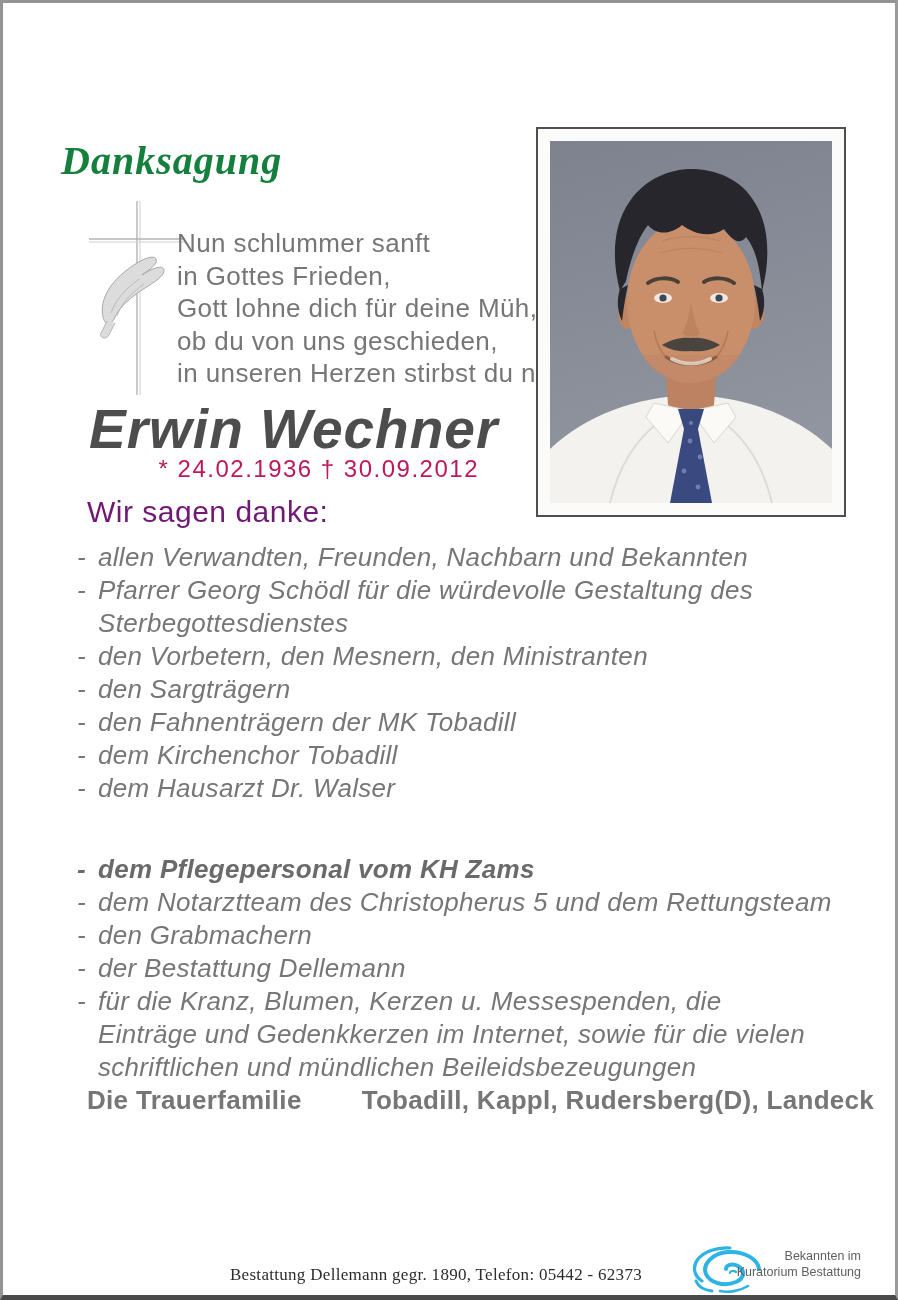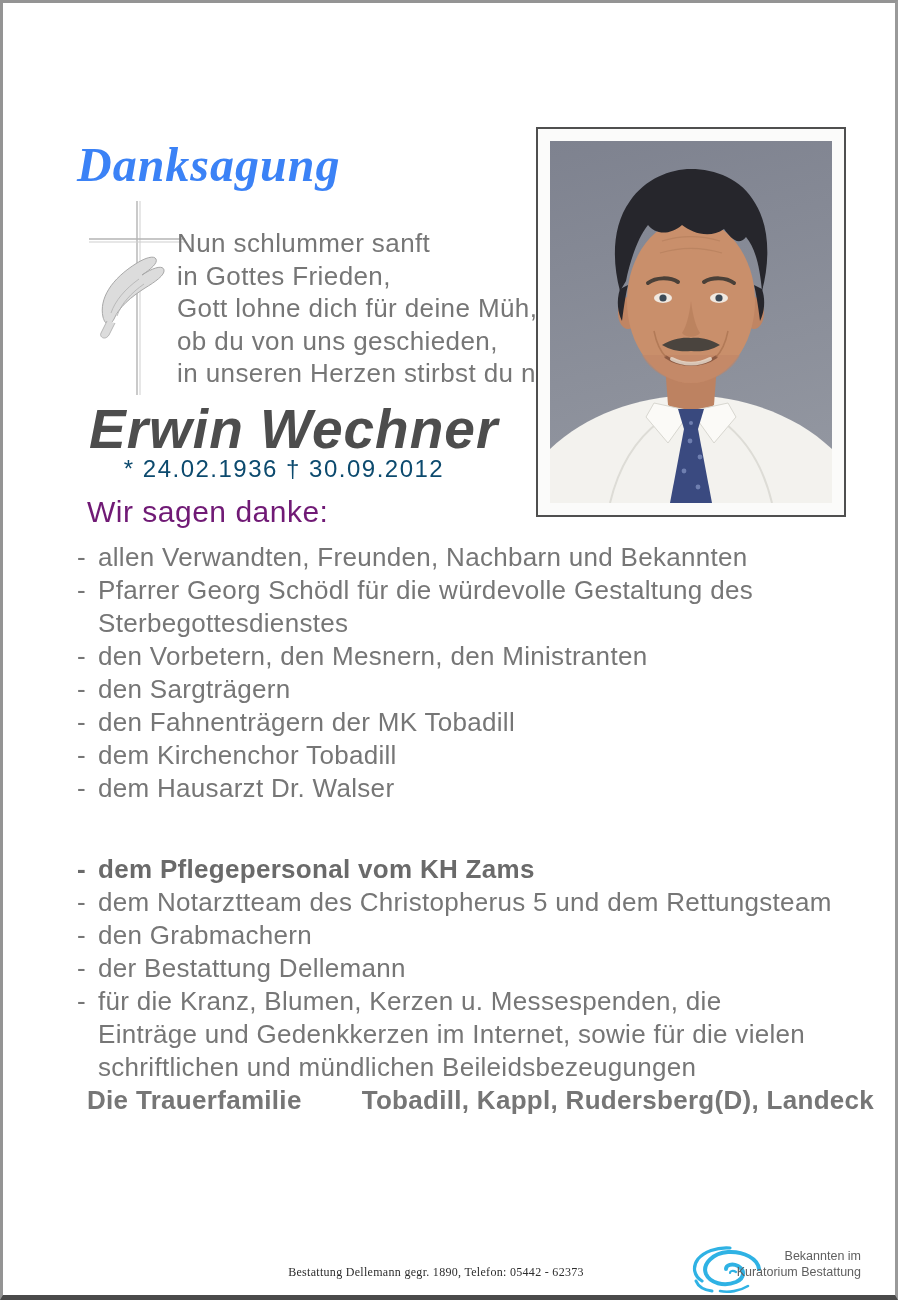--- a/index.html
+++ b/index.html
@@ -9,24 +9,24 @@
     box-sizing:border-box;
     background:#ffffff;
     border-top:3px solid #949494;
     border-left:3px solid #949494;
     border-right:3px solid #9a9a9a;
     border-bottom:5px solid #4a4a4a;
     overflow:hidden;
     font-family:"Liberation Sans", sans-serif;
   }
   .title{
-    position:absolute;left:74px;top:134px;
+    position:absolute;left:58px;top:134px;
     font-family:"Liberation Serif", serif;
     font-style:italic;font-weight:700;
-    font-size:48px;color:#3b82f6;
+    font-size:40px;color:#15803d;
     letter-spacing:1px;
   }
   .cross-wrap{position:absolute;left:78px;top:192px;width:110px;height:205px;}
   .poem{
     position:absolute;left:174px;top:224px;
     font-size:26px;line-height:32.5px;
     font-weight:300;color:#767676;letter-spacing:0.4px;
   }
   .poem div{white-space:nowrap;}
   .photo-frame{
@@ -40,49 +40,49 @@
   .photo-inner{width:100%;height:100%;overflow:hidden;background:#868a95;}
   .name{
     position:absolute;left:86px;top:394px;width:390px;
     font-family:Liberation Sans, sans-serif;
     font-style:italic;font-weight:700;
     font-size:55px;color:#4d4d4d;
     letter-spacing:1px;white-space:nowrap;
   }
   .dates{
     position:absolute;left:86px;top:452px;width:390px;
-    text-align:center;
-    font-size:24px;color:#0c4a6e;font-weight:300;
+    text-align:right;
+    font-size:24px;color:#be185d;font-weight:300;
     letter-spacing:1.5px;white-space:nowrap;
   }
   .thanks-heading{
     position:absolute;left:84px;top:492px;
     font-size:30px;color:#701a75;font-weight:300;
     letter-spacing:0.5px;
   }
   .thanks-list{
     position:absolute;left:74px;top:538px;width:810px;
     font-size:26px;line-height:33px;
-    color:#767676;font-weight:300;letter-spacing:0.3px;
+    color:#767676;font-weight:300;letter-spacing:0.3px;font-style:italic;
   }
   .tline{white-space:nowrap;}
   .tline .dash{display:inline-block;width:21px;}
   .tline.cont{padding-left:21px;}
   .thanks-item.bold{font-weight:600;color:#6a6a6a;margin-top:48px;}
   .signature{
     position:absolute;left:84px;top:1082px;width:760px;
     font-size:26px;color:#767676;font-weight:700;
     letter-spacing:0.3px;white-space:nowrap;
   }
   .signature .places{margin-left:60px;}
   .footer-text{
     position:absolute;left:0;right:66px;top:1262px;
     text-align:center;
     font-family:"Liberation Serif", serif;
-    font-size:12px;color:#2c2c2c;letter-spacing:0.3px;margin-left:40px;
+    font-size:17px;color:#2c2c2c;letter-spacing:0.3px;margin-left:40px;
   }
   .logo{
     position:absolute;right:34px;top:1238px;
     width:175px;height:56px;
   }
   .logo-swirl{position:absolute;left:0;top:2px;}
   .logo-text{
     position:absolute;right:0;top:7px;
     text-align:right;
     font-size:12.5px;line-height:16px;color:#5f5f5f;

